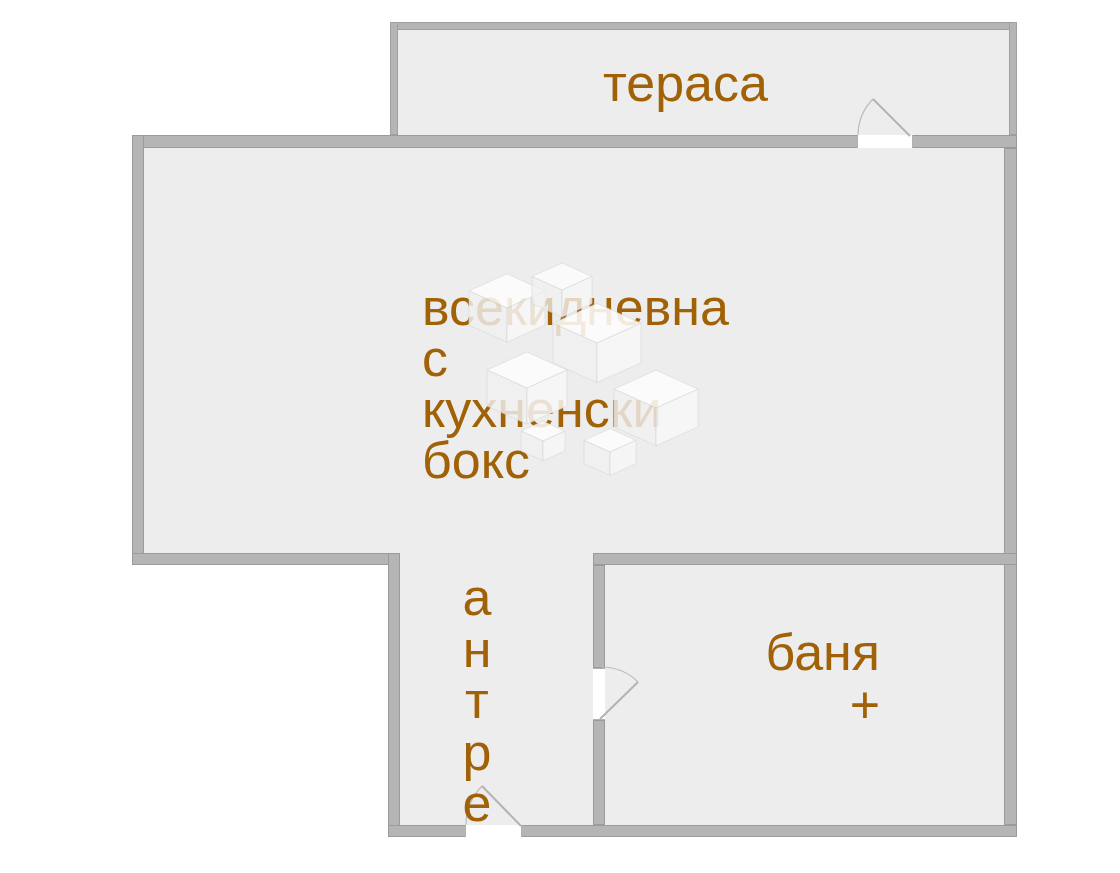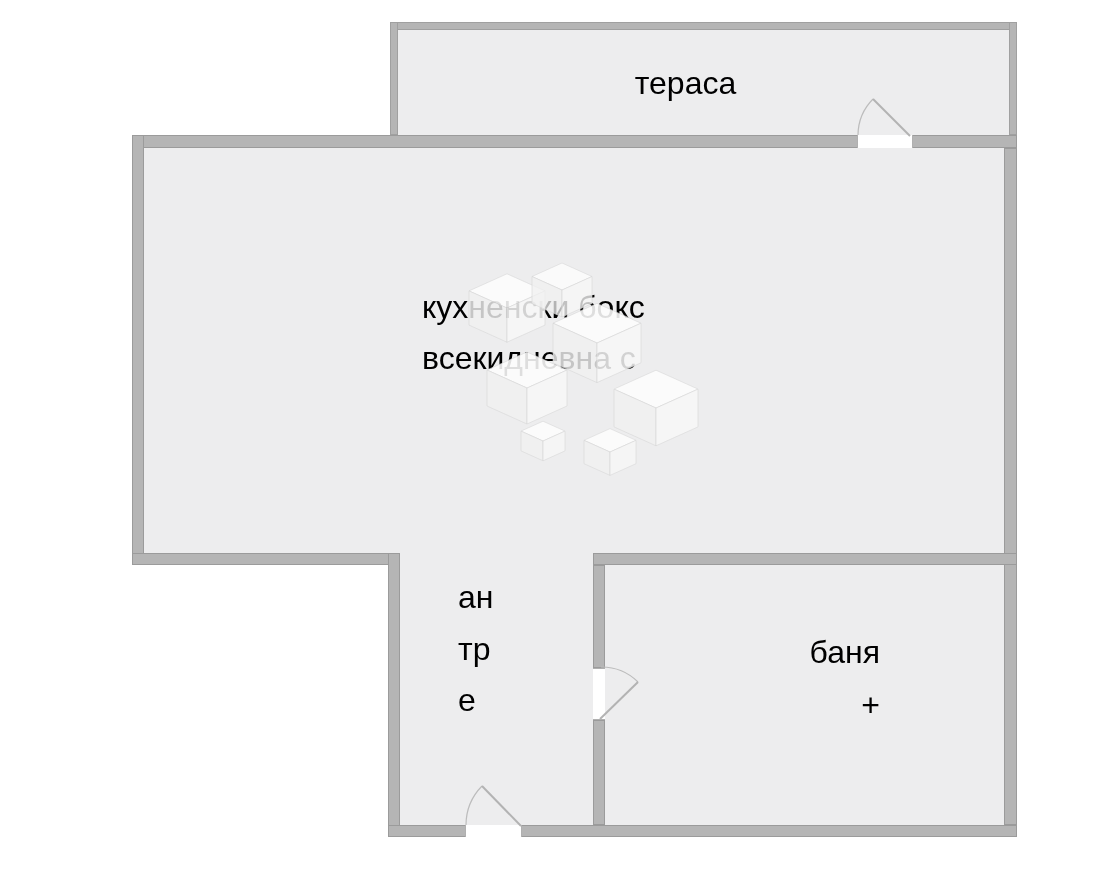--- a/index.html
+++ b/index.html
@@ -10,25 +10,25 @@
   
   .room{position:absolute;background:#ededee;}
   
   .wall{position:absolute;background:#b5b5b5;border:1px solid #9b9b9b;box-sizing:border-box;}
   .wall-thin{border-color:#a0a0a0;}
   
   .gap{position:absolute;background:#ffffff;box-sizing:border-box;}
   .gap-h{border-left:1px solid #b0b0b0;border-right:1px solid #b0b0b0;}
   .gap-v{border-top:1px solid #b0b0b0;border-bottom:1px solid #b0b0b0;}
   
-  .label{position:absolute;color:#000000;font-size:32px;line-height:51px;}
+  .label{position:absolute;color:#a16207;font-size:52px;line-height:51px;}
   .label-terrace{left:398px;top:58px;width:611px;text-align:center;transform:translateX(-18px);}
   .label-living{left:422px;top:282px;width:320px;text-align:left;}
   .label-hall{
-    left:458px;top:572px;width:38px;
+    left:458px;top:572px;width:38px;text-align:center;
     word-break:break-all;line-height:51.5px;
   }
   .label-bath{left:680px;top:626px;width:200px;text-align:right;line-height:53px;}
   
   .z-rooms{z-index:1}.z-walls{z-index:2}.z-gaps{z-index:3}
   .z-arcs{z-index:3}.z-wmtext{z-index:4}.z-labels{z-index:5}.z-cubes{z-index:6}
   .overlay-svg{position:absolute;left:0;top:0;pointer-events:none;}
   
   .wm-text{
     position:absolute;left:478px;top:496px;color:#e3e3e3;font-size:45px;line-height:53px;
@@ -76,22 +76,22 @@
 
       <path d="M 910 136 L 873 99"></path>
       <path d="M 600 719 L 638 682"></path>
       <path d="M 521 826 L 482 786"></path>
     </g>
   </svg>
 
 
   <div class="label label-terrace z-labels">тераса</div>
   <div class="label label-living z-labels">
+    <div>всекидневна с</div>
     <div>кухненски бокс</div>
-    <div>всекидневна с</div>
   </div>
   <div class="label label-hall z-labels">антре</div>
   <div class="label label-bath z-labels">
     <div>баня</div>
     <div>+</div>
   </div>
 
   <svg class="overlay-svg z-cubes" width="1120" height="873" viewBox="0 0 1120 873">
     <g stroke="rgba(214,214,214,0.55)" stroke-width="1">
 

